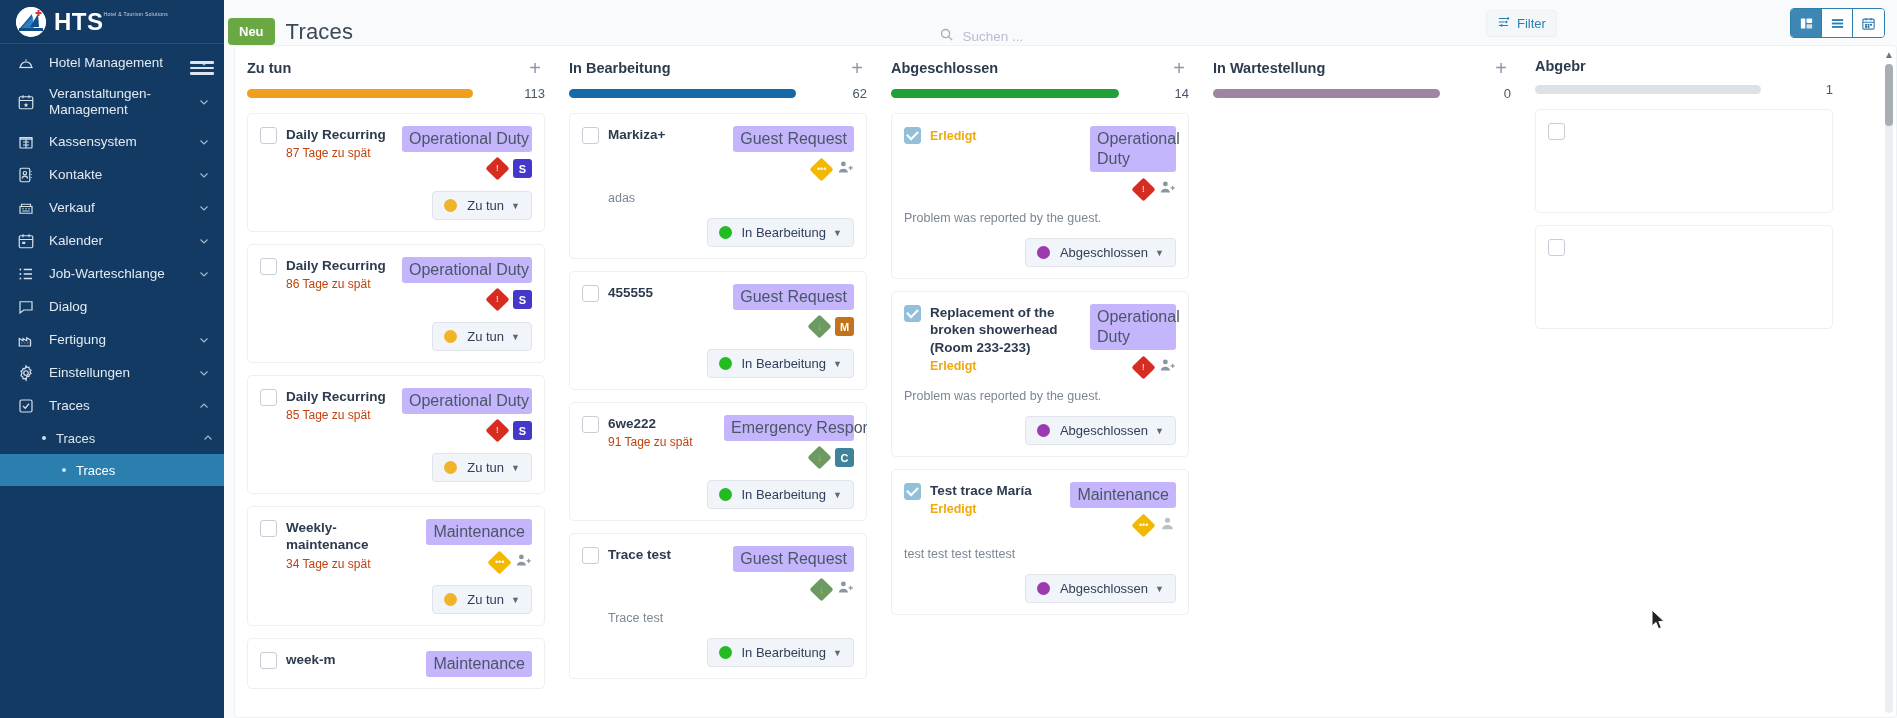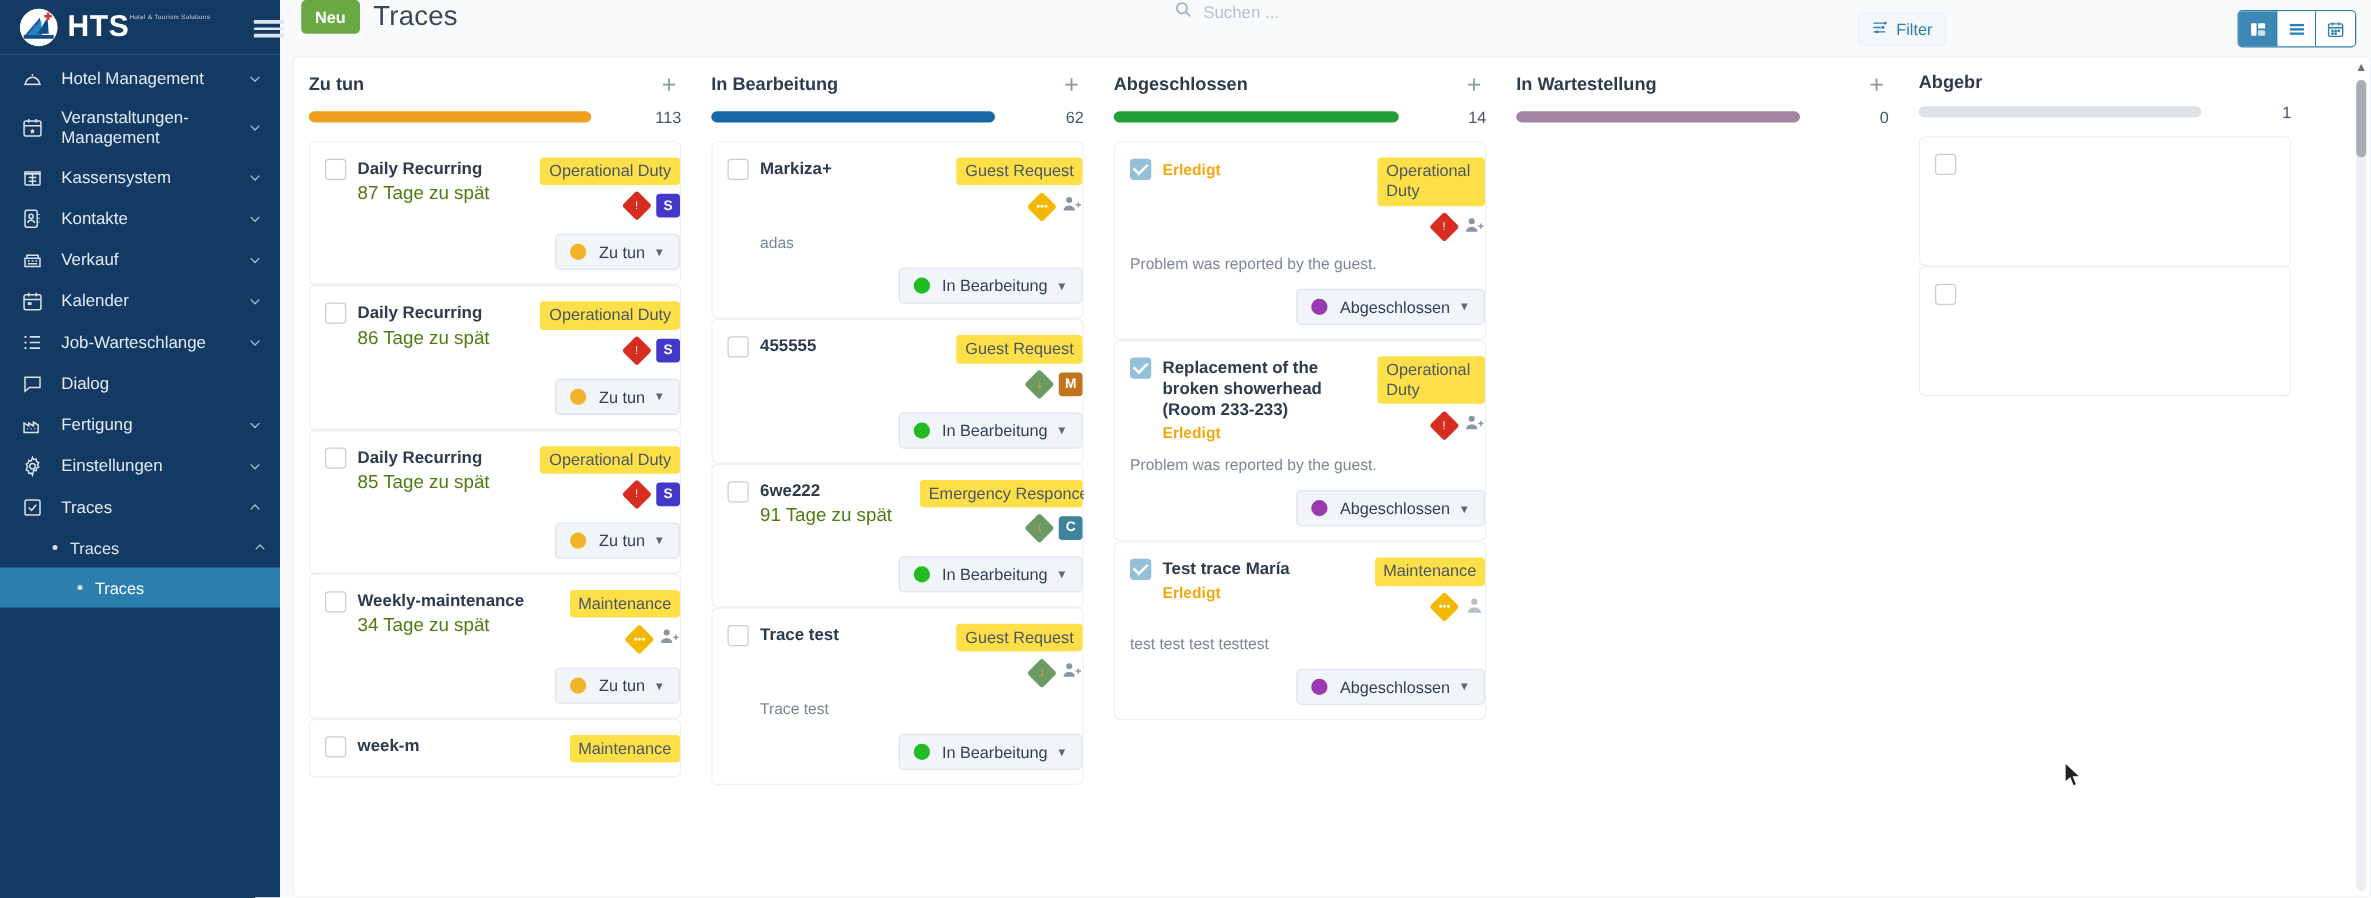--- a/index.html
+++ b/index.html
@@ -70,23 +70,23 @@
     width:4px;height:4px;border-radius:50%;background:#cfe0ee;
     margin:0 10px 0 0;
   }
   .nav-sub.lvl1{ padding-left:42px; }
   .nav-sub.lvl2{ padding-left:62px; background:#2a7fae; color:#fff; }
 
   
   .main { flex:1; display:flex; flex-direction:column; background:#f8fafc; min-width:0;}
   .topbar{
     height:45px; min-height:45px;
-    display:flex; align-items:flex-start;
+    display:flex; align-items:flex-end;
     background:#f8fafc;
-    padding:0 10px 0 17px;
+    padding:0 10px 0 4px;
     position:relative;
   }
   .hamburger{
     width:24px;height:24px;margin-left:-2px;margin-right:0;
     display:flex;flex-direction:column;justify-content:center;gap:3px;
     cursor:pointer;
     position:absolute; left:-36px; top:11px;
   }
   .btn-neu{
     background:#6aa844;color:#fff;border:none;border-radius:4px;
@@ -150,43 +150,44 @@
   .col-meter{
     display:flex;align-items:center;justify-content:space-between;
     margin-bottom:12px;
   }
   .bar{ height:9px;border-radius:5px;flex:1; }
   .count{ font-size:13px;color:#47556b;min-width:22px;text-align:right;}
 
   .cards{ overflow:hidden; flex:1;}
   .card{
     border:1px solid #eceff3;border-radius:5px;background:#fff;
-    padding:12px 0 11px 12px;
+    padding:12px 12px 11px 12px;
+    margin-bottom:12px;
     position:relative;
   }
   .card-top{ display:flex; align-items:flex-start; gap:9px; }
   .cbox{
     width:17px;height:17px;min-width:17px;border:1px solid #c7cdd6;border-radius:3px;
     background:#fff;margin-top:1px;cursor:pointer;
   }
   .cbox.checked{
     background:#93c0d8;border-color:#93c0d8;
     display:flex;align-items:center;justify-content:center;
   }
   .cbox.checked:after{
     content:"";width:9px;height:5px;border-left:2px solid #fff;border-bottom:2px solid #fff;
     transform:rotate(-45deg) translate(1px,-1px);
   }
   .titlewrap{ flex:1; min-width:0;}
   .card-title{ font-size:13.5px;font-weight:700;color:#2d3b4e;line-height:1.28; }
-  .card-late{ font-size:15px;color:#4d7c0f;margin-top:3px;}
+  .card-late{ font-size:12px;color:#c2410c;margin-top:3px;}
   .card-done{ font-size:12.5px;color:#f0a90e;margin-top:3px;font-weight:600;}
   .tagwrap{ display:flex;flex-direction:column;align-items:flex-end;gap:7px; flex:none;}
   .tag{
-    background:#fde047;color:#4b5666;font-size:13px;
+    background:#c4b5fd;color:#4b5666;font-size:16px;
     border-radius:3px;padding:3px 7px;white-space:normal;max-width:86px;text-align:left;
     line-height:1.25;
   }
   .tag.wide{ max-width:130px; white-space:nowrap; }
   .icons{ display:flex;align-items:center;gap:7px; }
   .card-desc{ font-size:12.5px;color:#7b8796;margin-top:12px;margin-left:26px; }
   .card-desc.noind{ margin-left:0; }
   .statusrow{ display:flex;justify-content:flex-end;margin-top:13px;}
   .status-btn{
     display:flex;align-items:center;gap:10px;

